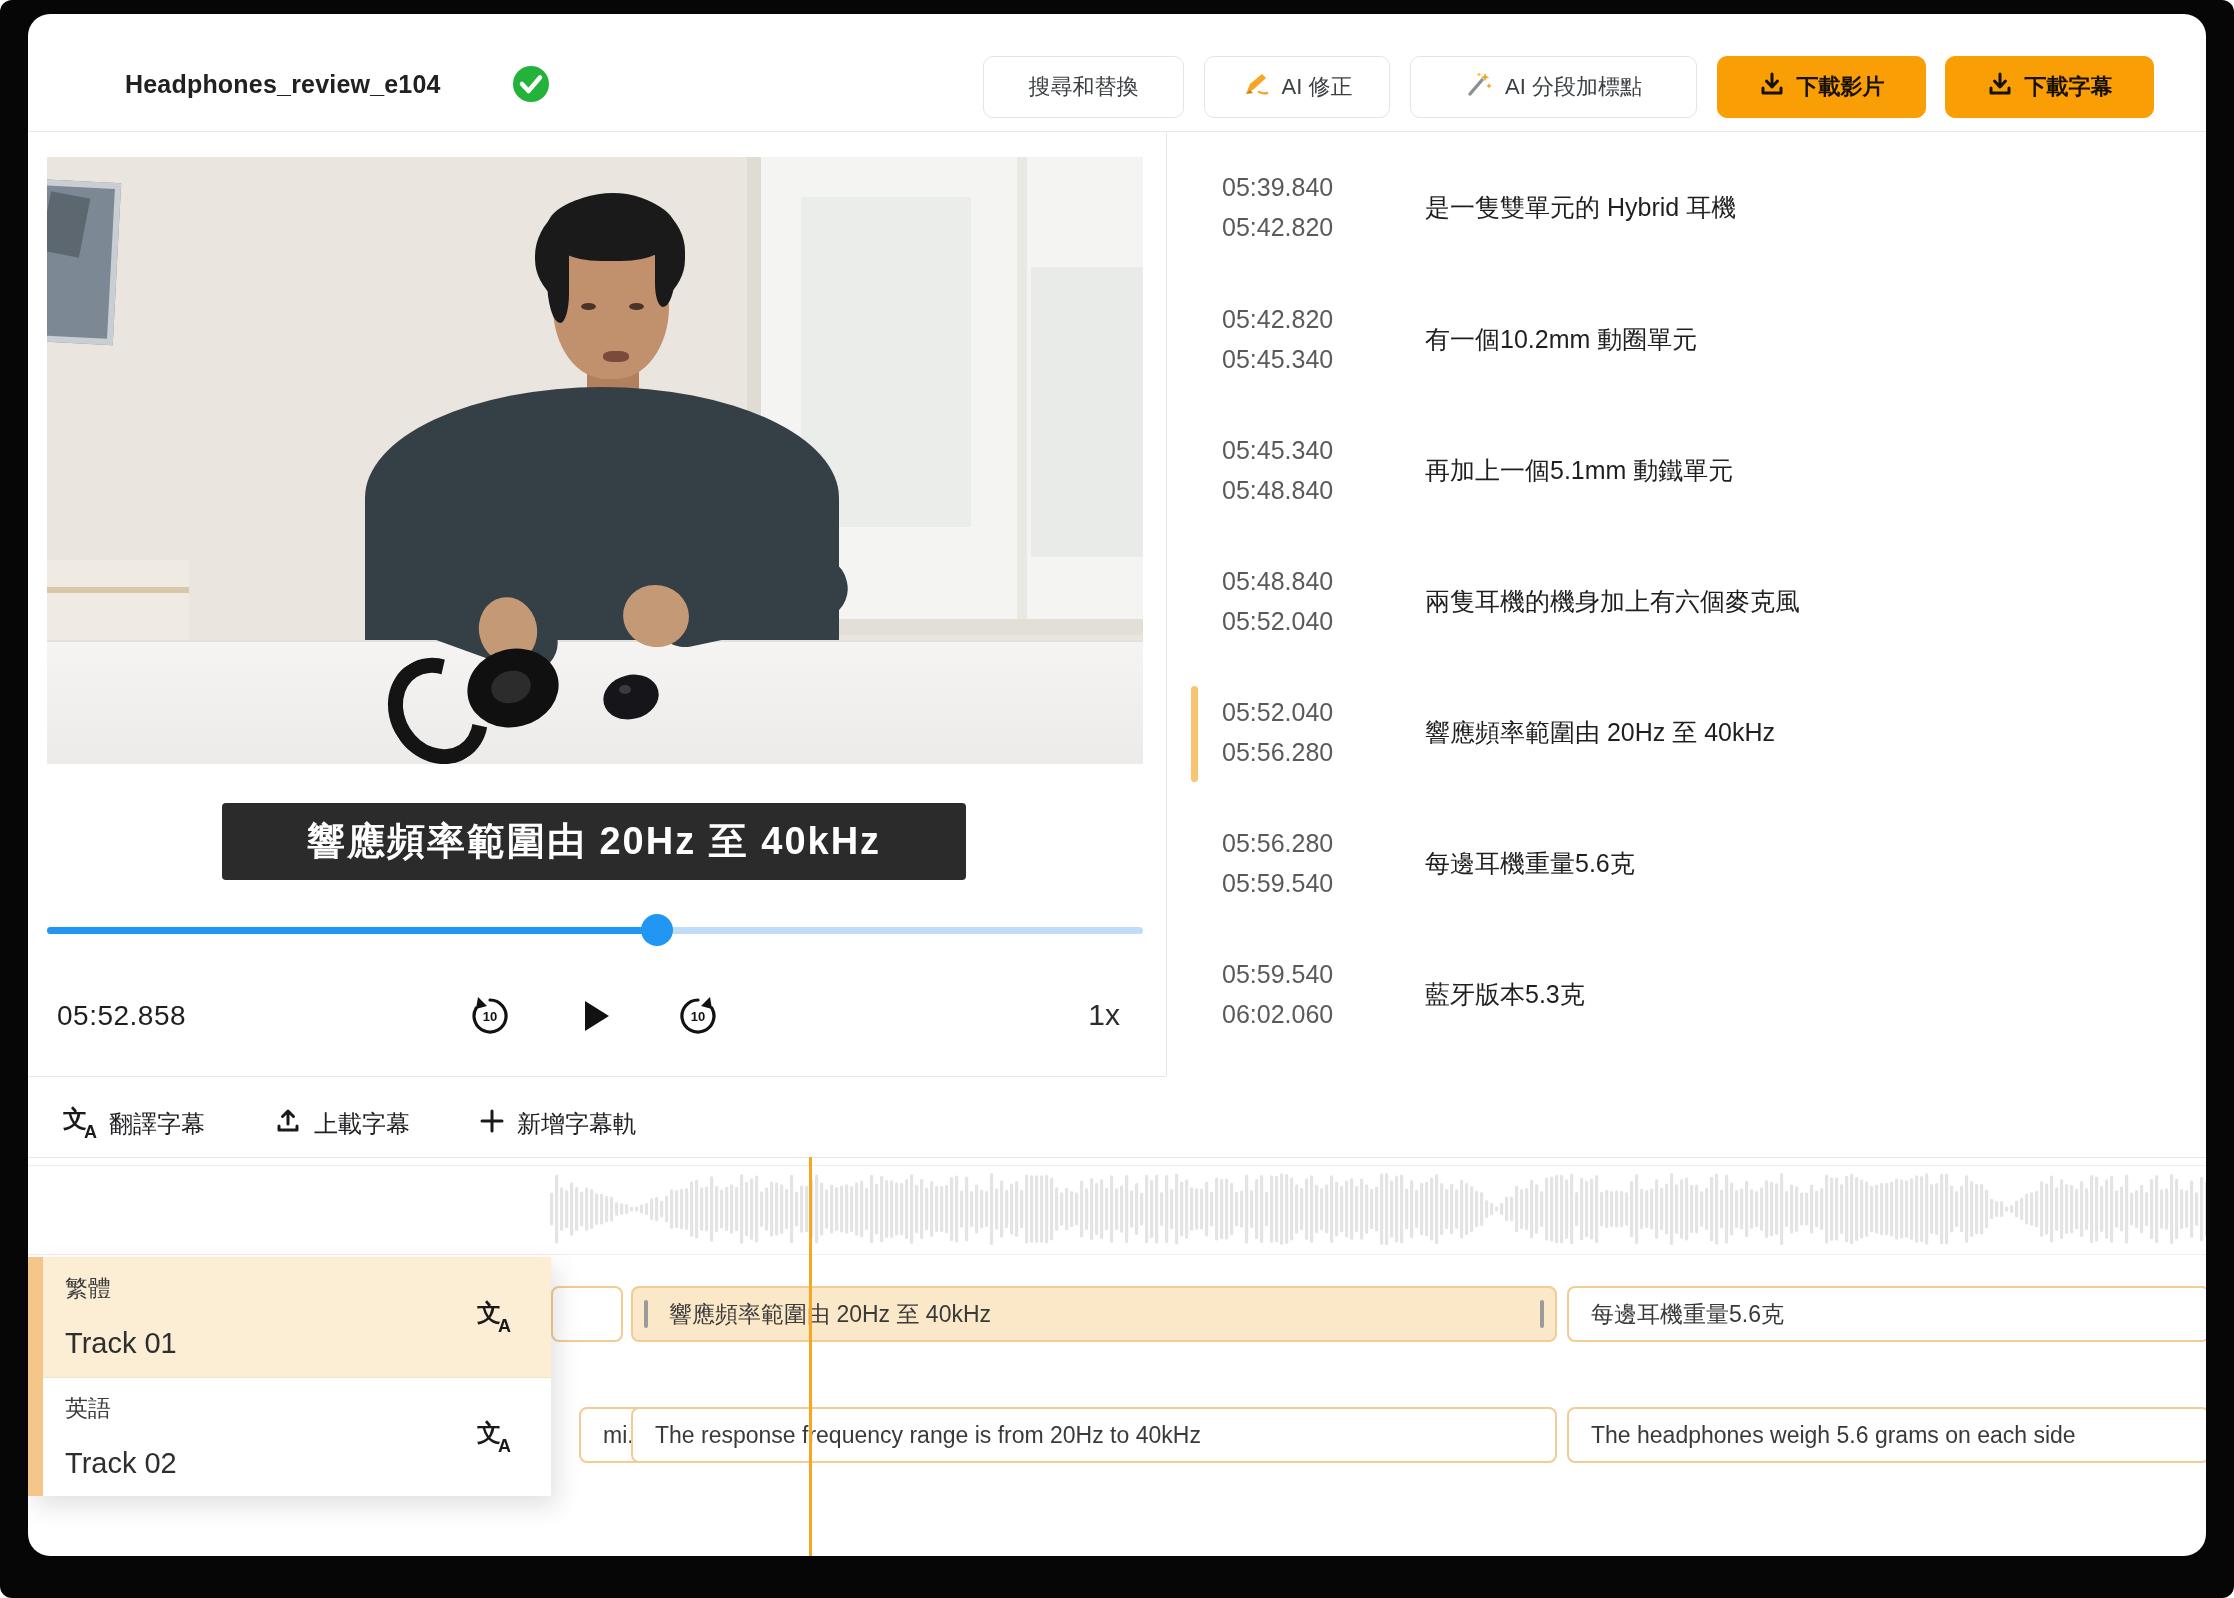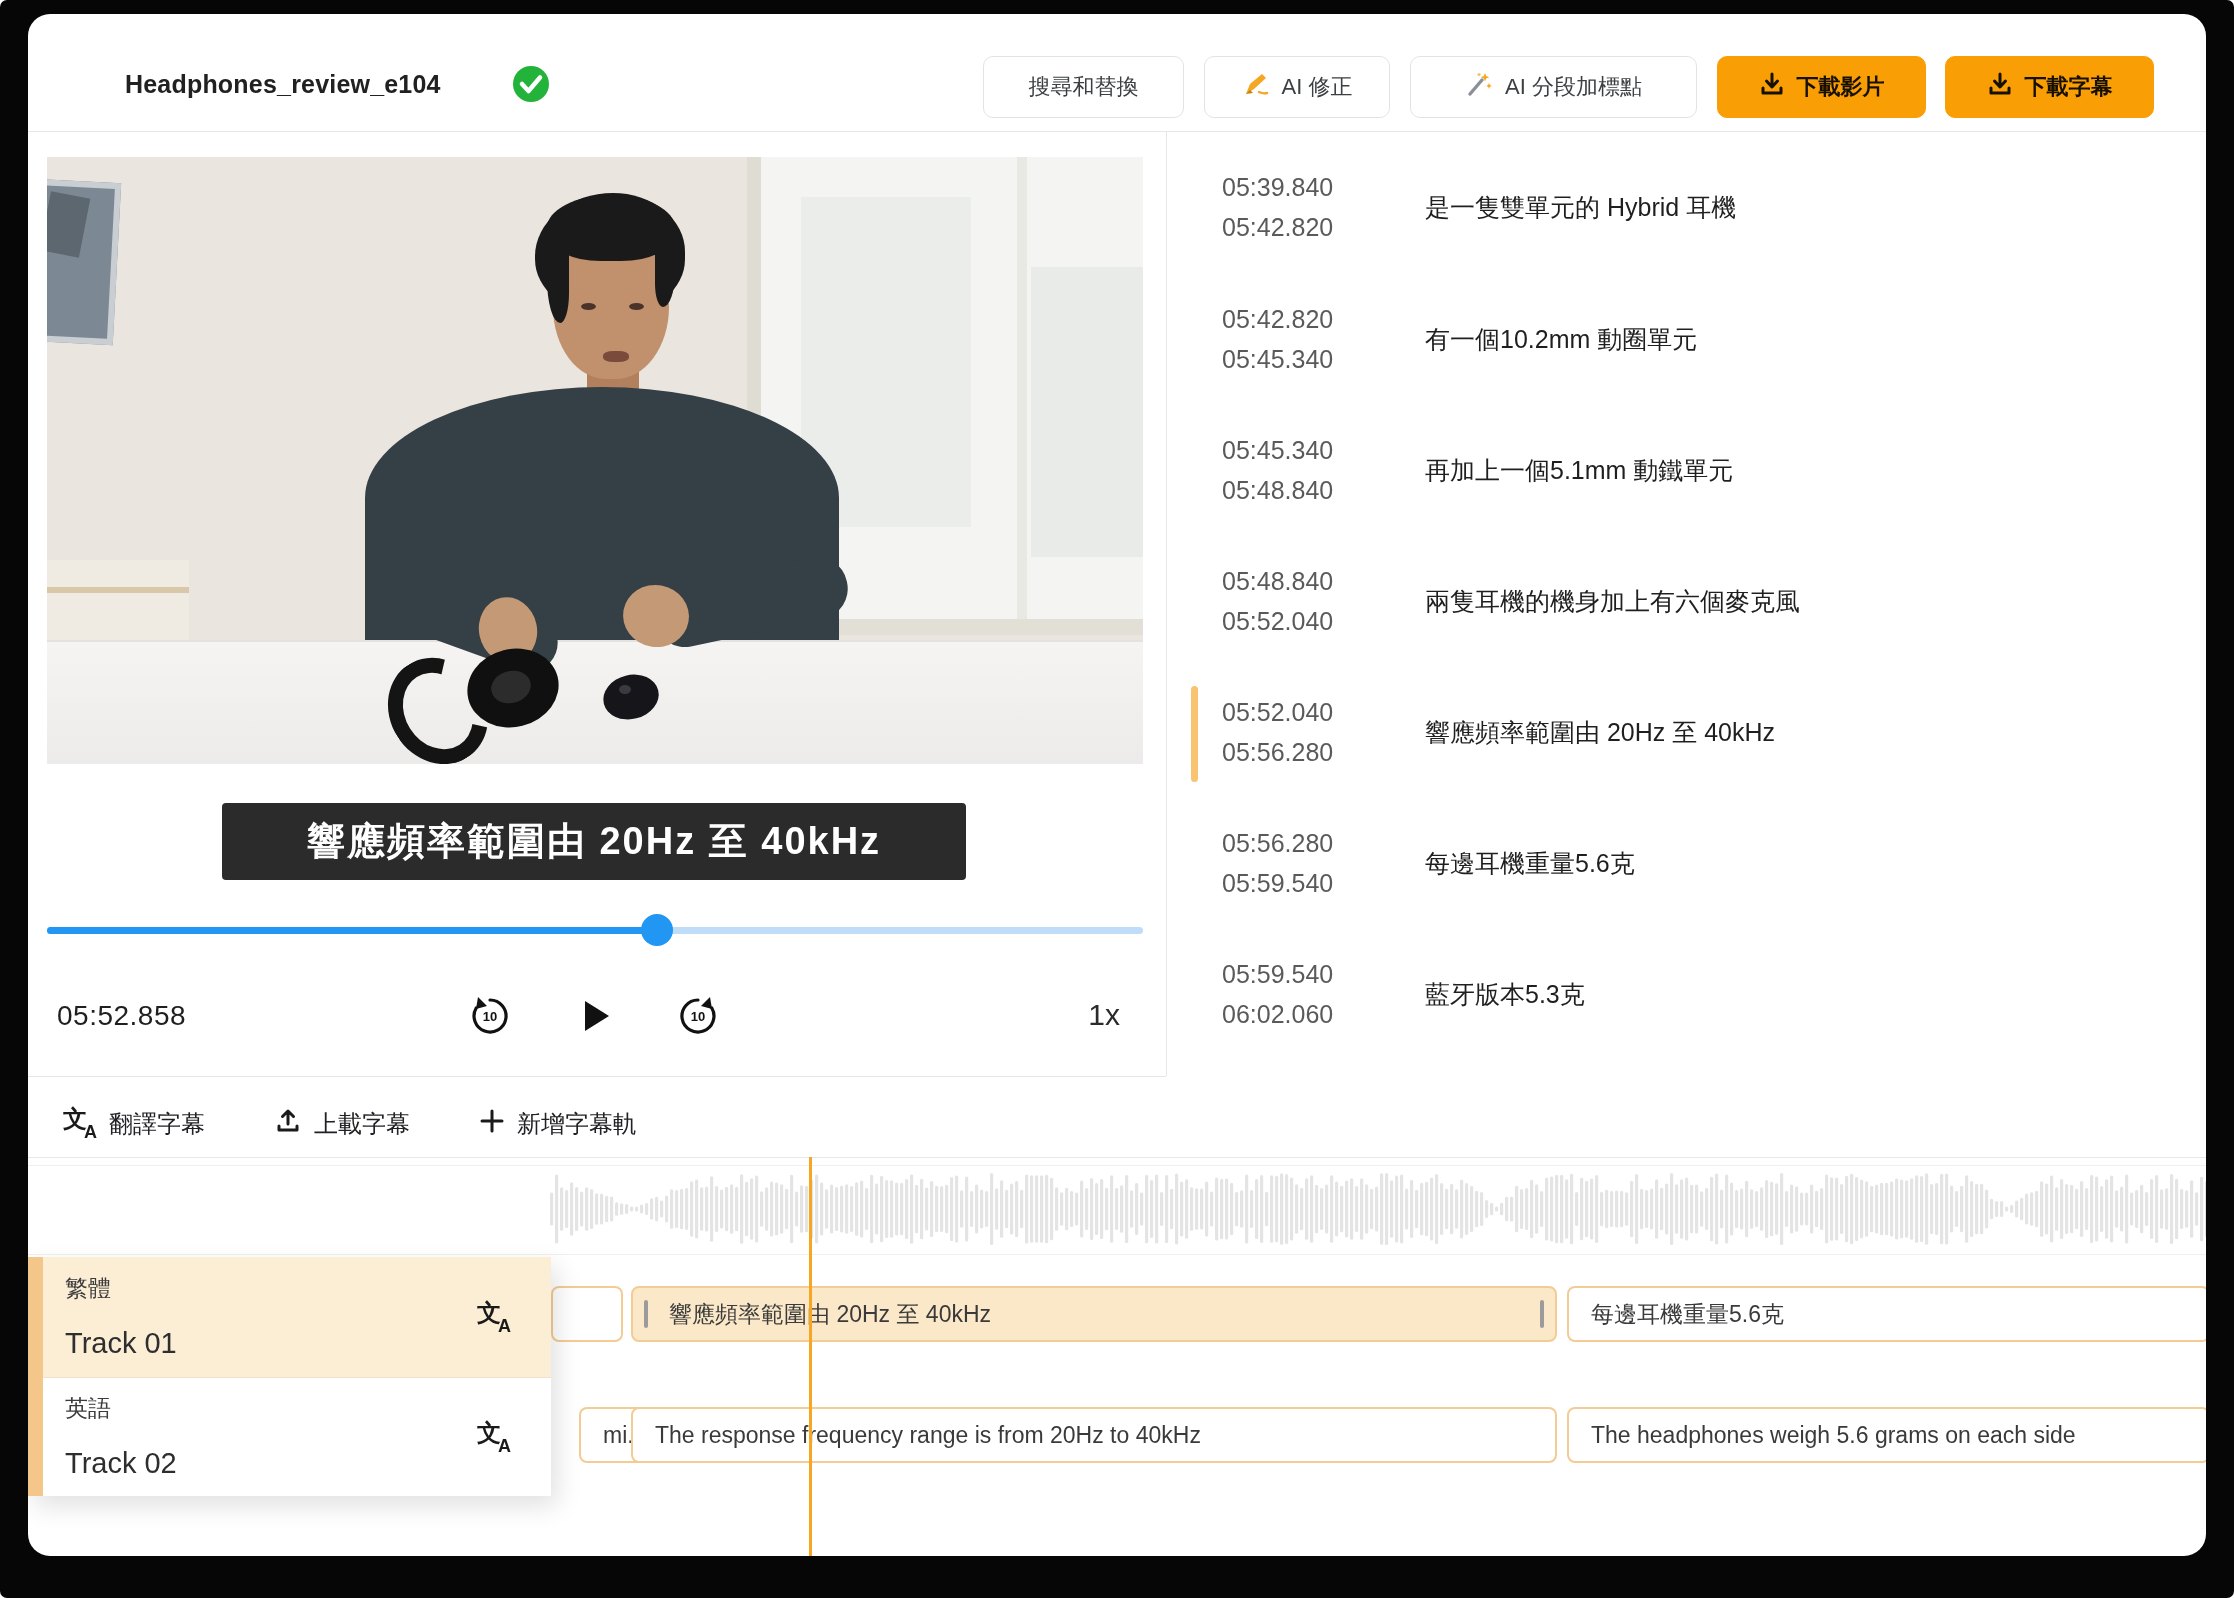--- a/index.html
+++ b/index.html
@@ -1,16 +1,16 @@
 <!DOCTYPE html>
 <html><head>
 <meta charset="utf-8">
 <style>
   html,body{margin:0;padding:0;background:#ffffff;}
-  .stage{position:relative;width:2234px;height:1598px;background:#060606;border-radius:7px;overflow:hidden;
+  .stage{position:relative;width:2234px;height:1598px;background:#060606;border-radius:12px;overflow:hidden;
          font-family:"Liberation Sans","DejaVu Sans",sans-serif;}
   .window{position:absolute;left:28px;top:14px;width:2178px;height:1542px;background:#ffffff;
           border-radius:22px;overflow:hidden;}
 
   
   .hdr-title{position:absolute;left:97px;top:56px;font-size:25px;font-weight:700;color:#212121;letter-spacing:.2px;}
   .check{position:absolute;left:483px;top:50px;width:40px;height:40px;}
   .btn{position:absolute;top:42px;height:62px;display:flex;align-items:center;justify-content:center;gap:12px;
        border:1px solid #e3e3e3;border-radius:10px;background:#fff;font-size:22px;color:#3c4043;font-weight:500;
        box-sizing:border-box;cursor:pointer;}

